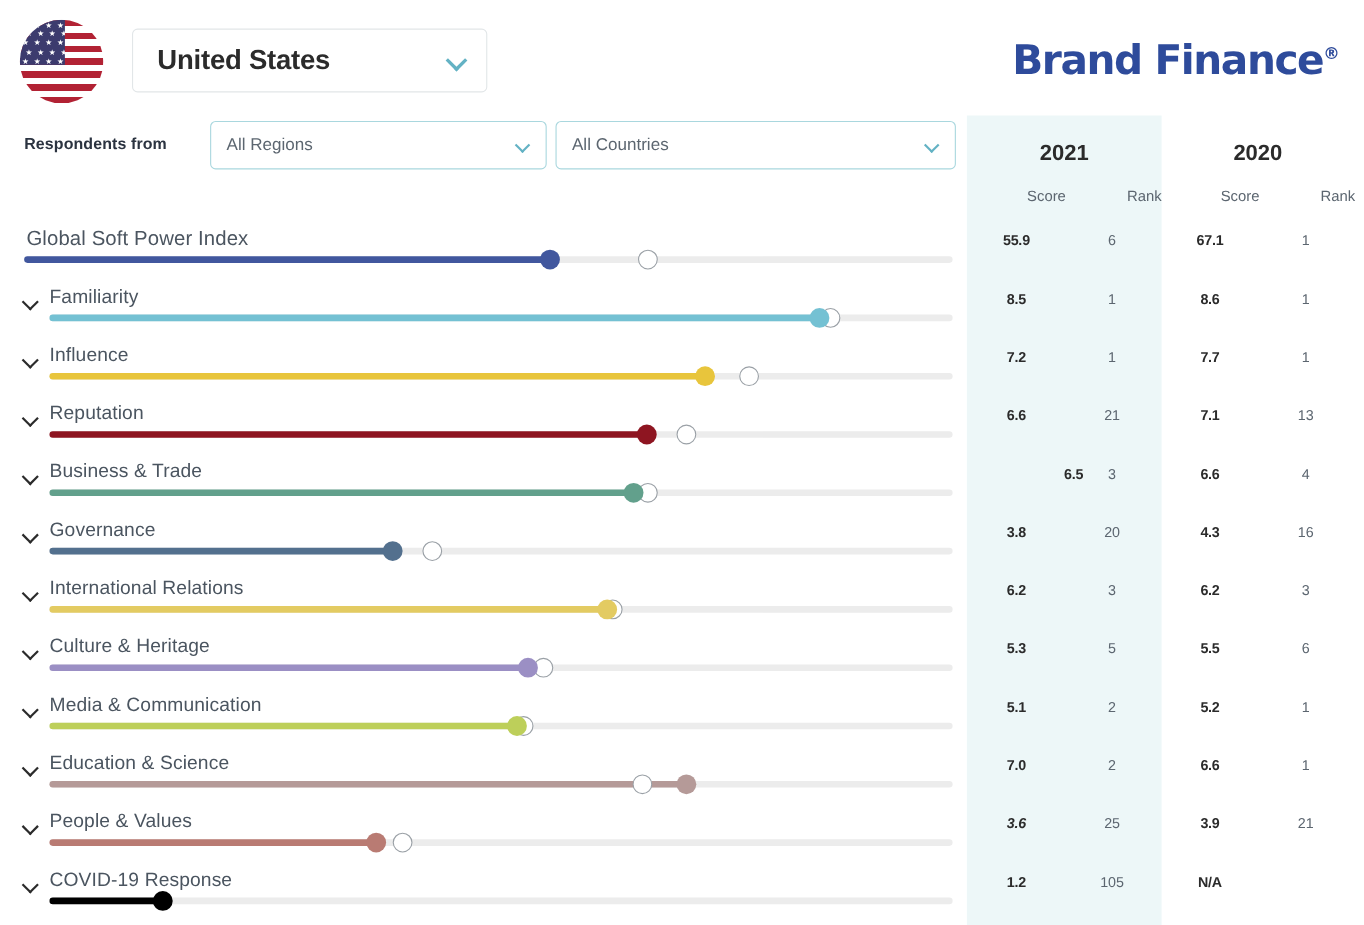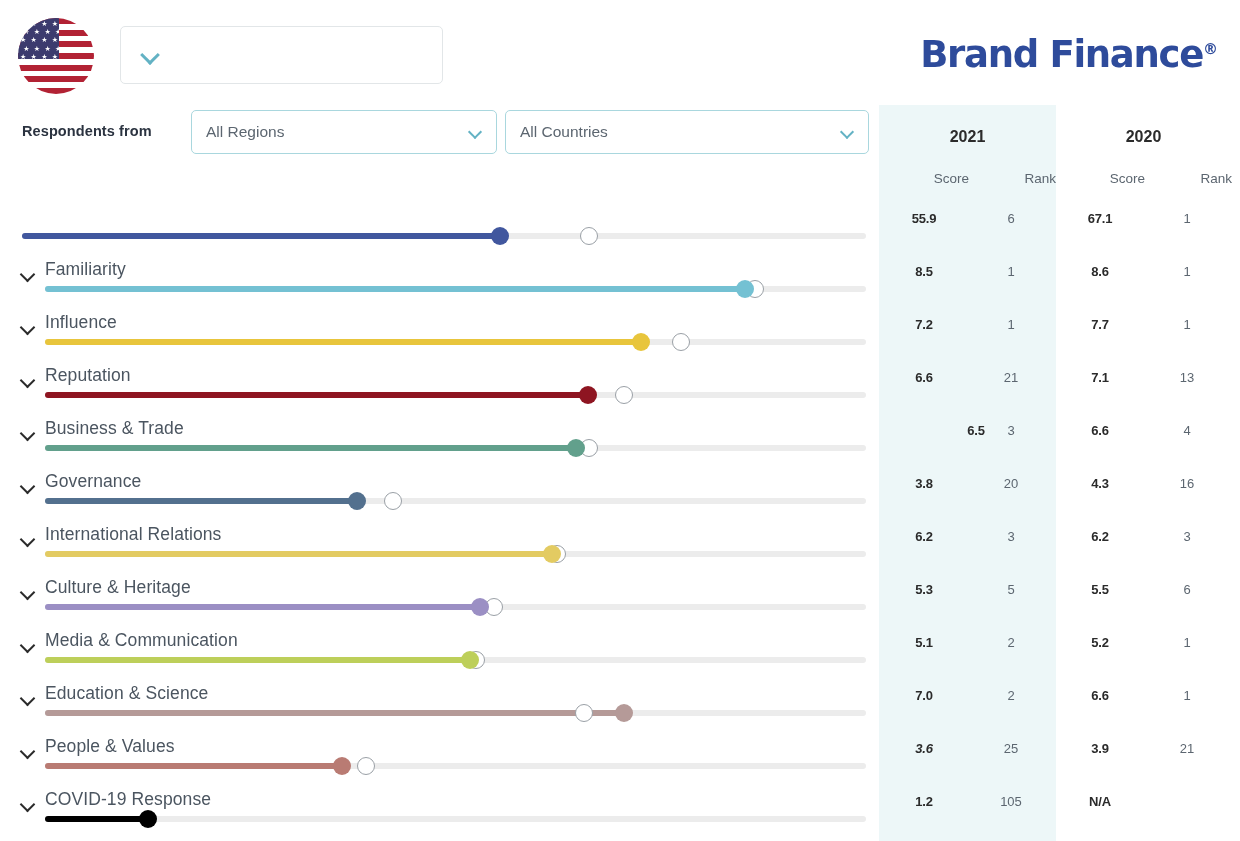--- a/index.html
+++ b/index.html
@@ -158,21 +158,21 @@
   .logo .reg {
     font-size: 15px;
     vertical-align: super;
     letter-spacing: 0;
   }
 
   
   .year-head {
     position: absolute;
     top: 128px;
-    font-size: 16px;
+    font-size: 20px;
     font-weight: bold;
     color: #2b2b2b;
     text-align: center;
   }
   .sub-head {
     position: absolute;
     top: 171px;
     font-size: 13.5px;
     color: #5c6670;
     text-align: right;
@@ -278,20 +278,21 @@
     <div class="flag-stripes"></div>
     <div class="flag-canton"></div>
     <div class="flag-stars">★ ★ ★ ★
  ★ ★ ★ ★
 ★ ★ ★ ★
  ★ ★ ★ ★
 ★ ★ ★ ★</div>
   </div>
 
   <div class="country-select">
+    <span class="label">United States</span>
     <span class="chev"></span>
   </div>
 
   <div class="respondents-label">Respondents from</div>
 
   <div class="filter-select" id="filter-countries">
     <span class="label">All Countries</span>
     <span class="chev chev-sm"></span>
   </div>
 
@@ -306,20 +307,21 @@
 
   <div class="year-head" id="year-2021" style="left: 879px; width: 177px;">2021</div>
   <div class="year-head" id="year-2020" style="left: 1055px; width: 177px;">2020</div>
   <div class="sub-head" id="sub-0" style="left: 879px; width: 90px;">Score</div>
   <div class="sub-head" id="sub-1" style="left: 966px; width: 90px;">Rank</div>
   <div class="sub-head" id="sub-2" style="left: 1055px; width: 90px;">Score</div>
   <div class="sub-head" id="sub-3" style="left: 1142px; width: 90px;">Rank</div>
 
   <div class="rows">
       <div class="row row-main">
+        <div class="row-label">Global Soft Power Index</div>
         <div class="track">
           <div class="fill" style="width: 56.6%; background: rgb(65, 87, 158);"></div>
           <div class="ghost" style="left: 67.2%;"></div>
           <div class="dot" style="left: 56.6%; background: rgb(65, 87, 158);"></div>
         </div>
         <div class="cell score" style="left: 879px; width: 90px;">55.9</div>
         <div class="cell rank" style="left: 966px; width: 90px;">6</div>
         <div class="cell score" style="left: 1055px; width: 90px;">67.1</div>
         <div class="cell rank" style="left: 1142px; width: 90px;">1</div>
       </div>

